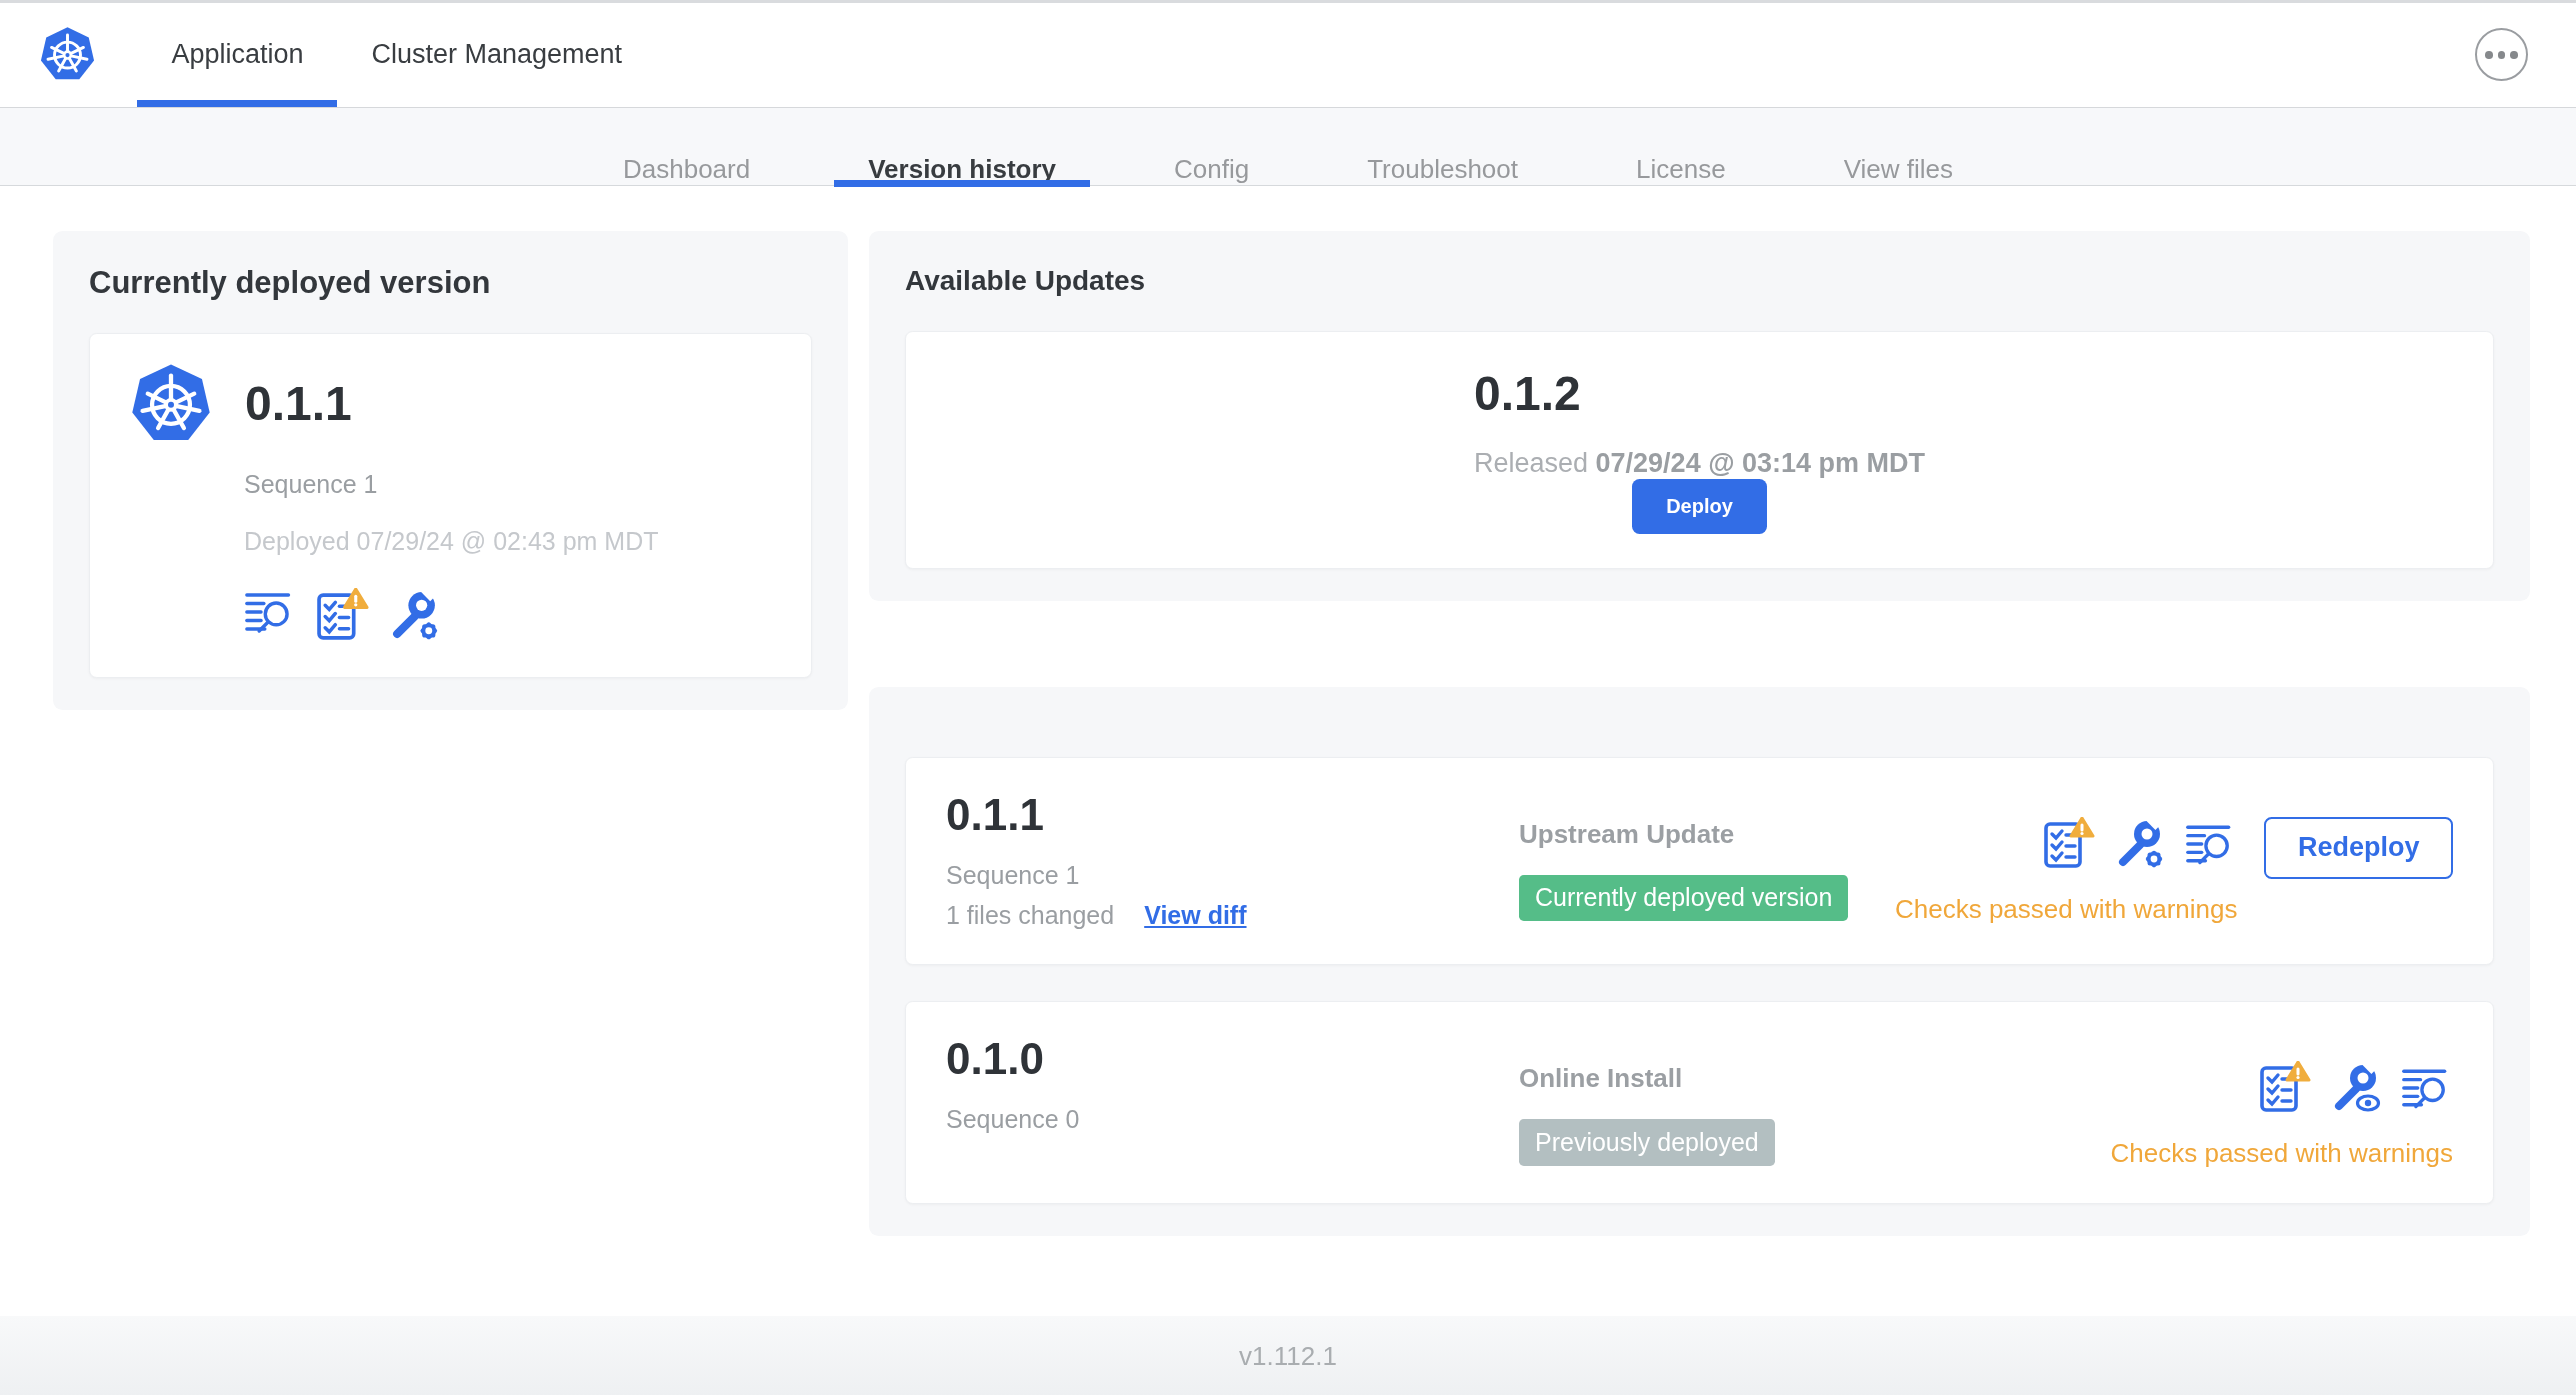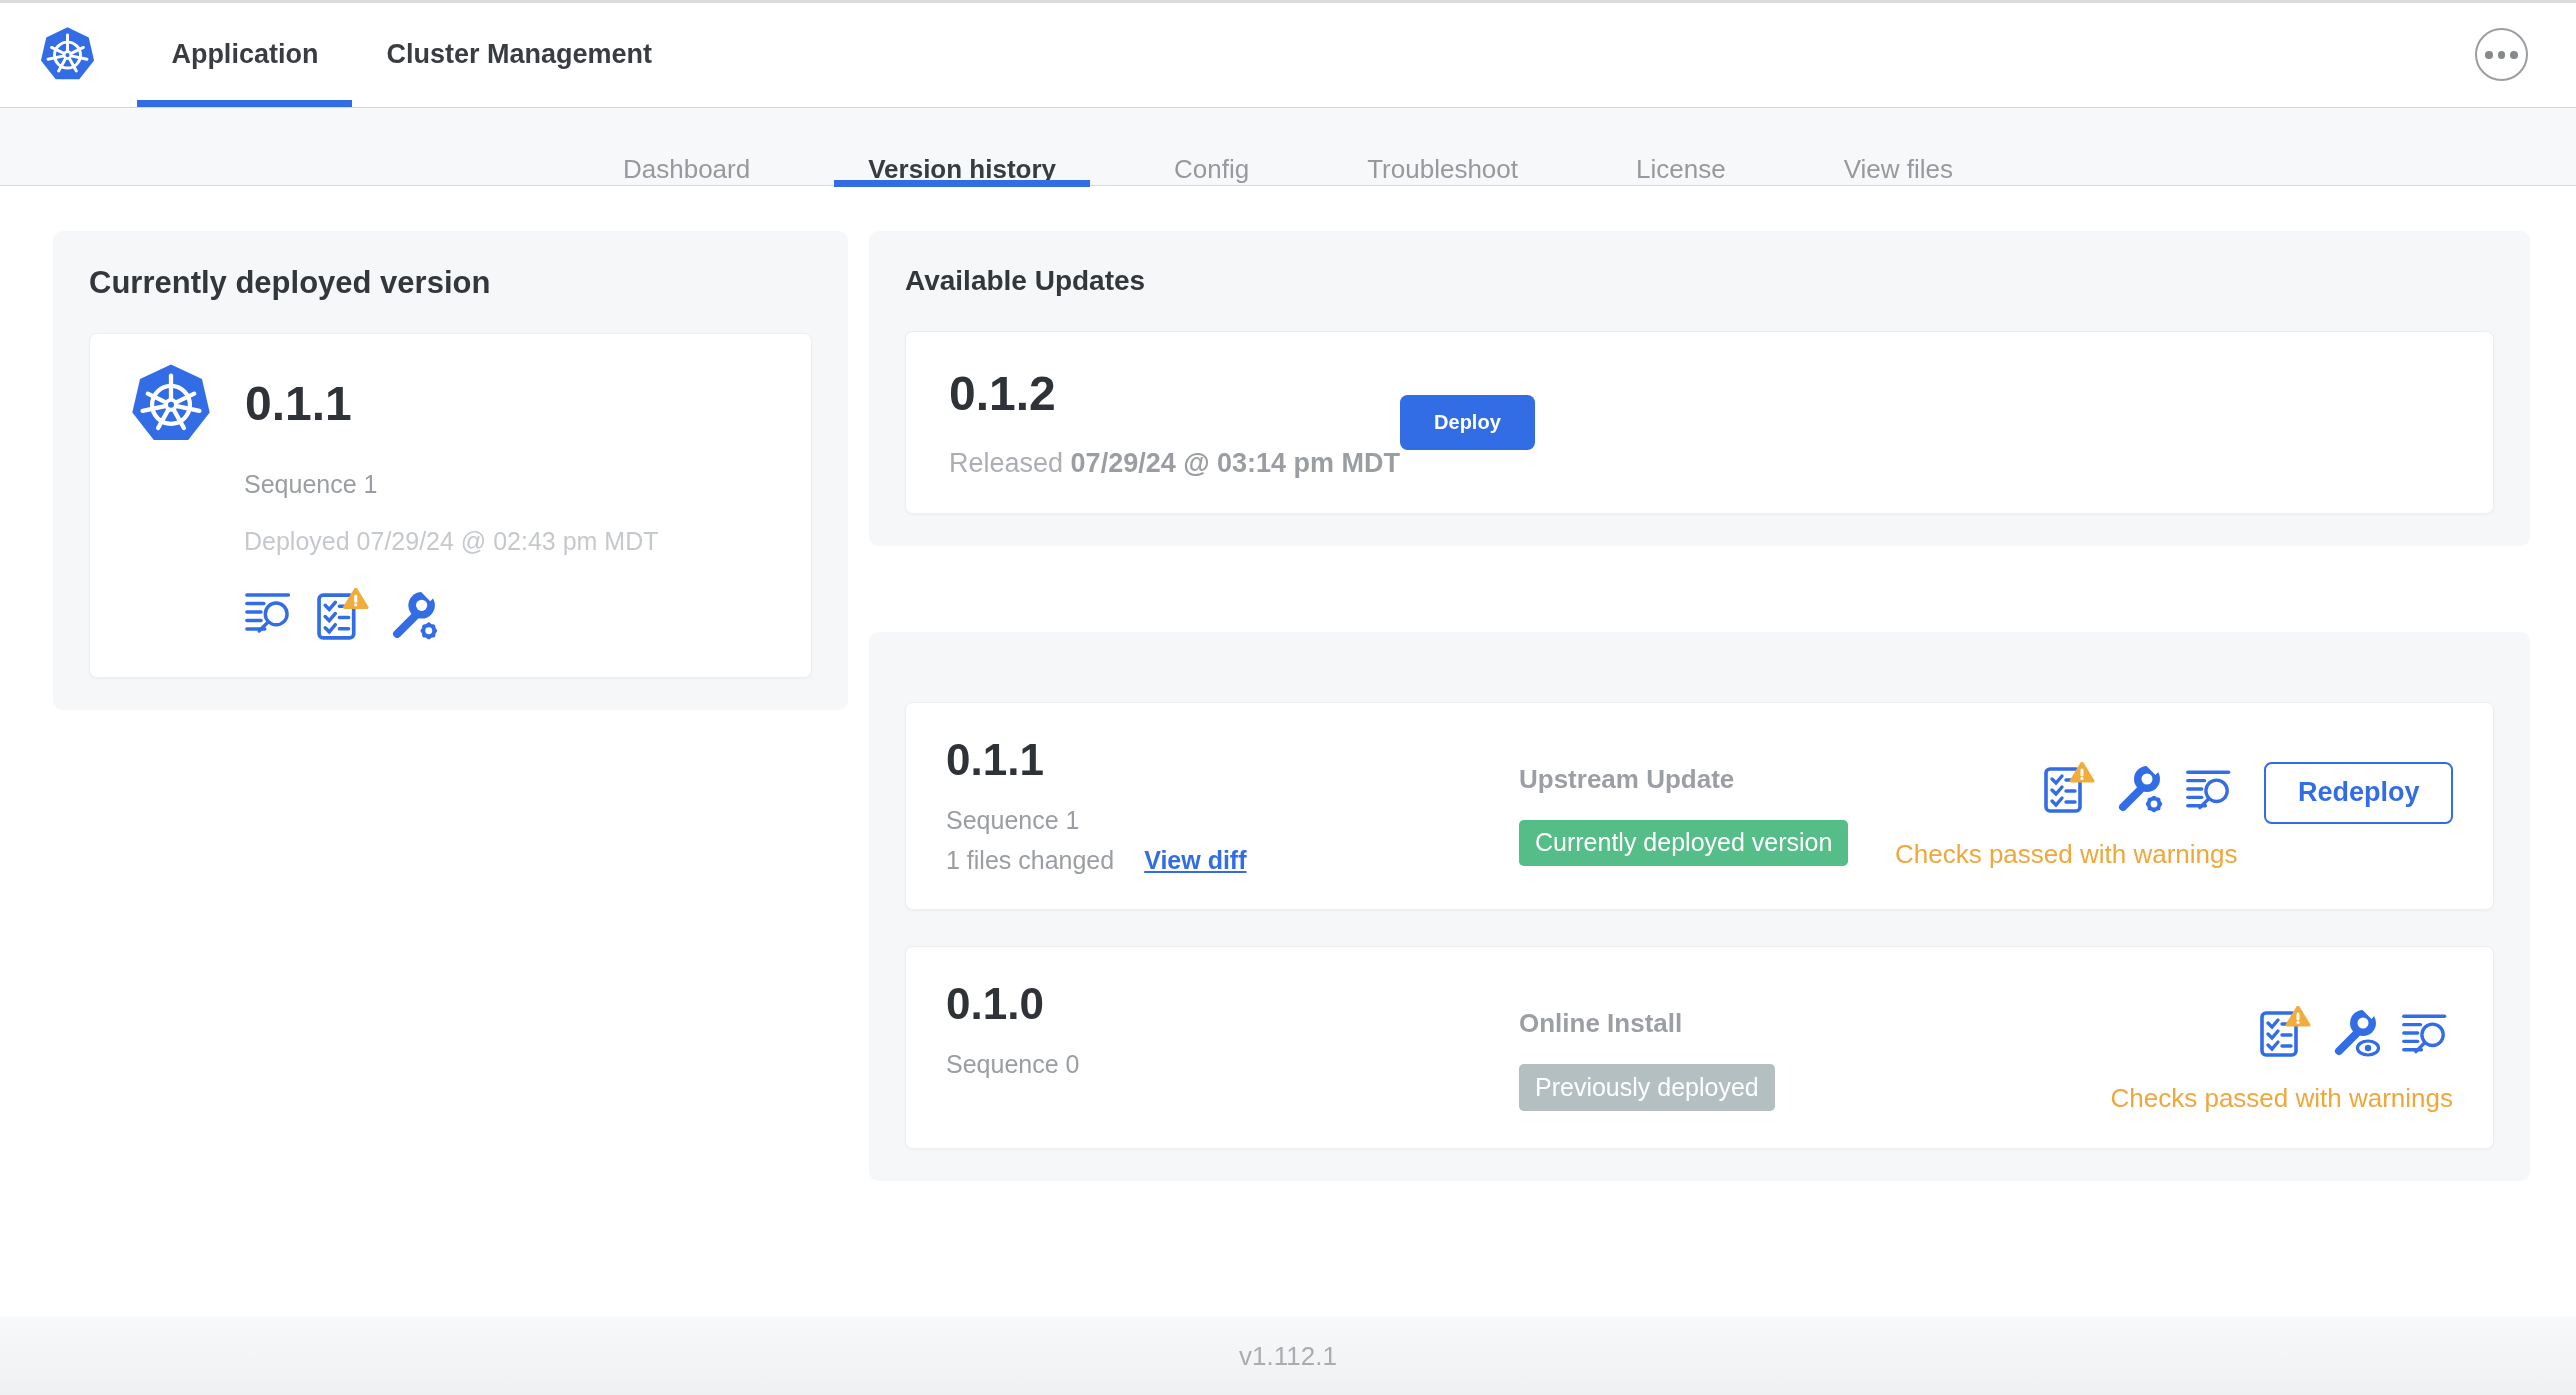--- a/index.html
+++ b/index.html
@@ -20,21 +20,21 @@
     border-bottom: 1px solid #d6d8db;
     display: flex;
     align-items: stretch;
     padding: 0 25px;
   }
   .brand { align-self: center; width: 59px; height: 59px; margin: 0 40px 0 13.4px; display:flex; }
   .app-tab {
     position: relative;
     display: flex; align-items: center;
     padding: 0 34px;
-    font-size: 27px; color: #393d41; font-weight: 700;
+    font-size: 27px; color: #393d41; font-weight: 400;
     cursor: pointer;
   }
   .app-tab.active::after {
     content: ""; position: absolute; left: 0; right: 0; bottom: 0;
     height: 6.7px; background: #326de6;
   }
   .header-spacer { flex: 1; }
   .more-btn {
     align-self: center;
     width: 53px; height: 53px; border-radius: 50%;
@@ -89,21 +89,21 @@
   .cdv-body { margin-left: 116px; }
   .cdv-sequence { margin-top: 23px; font-size: 25px; color: #9a9ea2; }
   .cdv-deployed { margin-top: 28px; font-size: 25px; color: #c5c8cc; }
   .icons-row { display: flex; align-items: flex-end; gap: 19px; }
   .cdv-icons { margin-top: 32px; }
   .ver-icon { width: 53px; height: 53px; display: inline-flex; cursor: pointer; }
 
   
   .au-card { margin-bottom: 86px; }
   .au-card .card-title { margin-bottom: 34px; }
-  .au-panel { padding: 34px 43px; display: flex; align-items: center; justify-content: flex-start; }
+  .au-panel { padding: 34px 43px; display: flex; align-items: center; justify-content: space-between; flex-direction: column; }
   .au-version { font-size: 48px; font-weight: 700; color: #2f3338; }
   .au-released { margin-top: 27px; font-size: 27px; color: #abaeb2; }
   .au-released b { color: #9a9ea2; font-weight: 700; }
   .btn-primary {
     background: #326de6; color: #fff; border: none; border-radius: 7.6px;
     font-family: inherit; font-size: 20px; font-weight: 700;
     padding: 16px 34px; cursor: pointer;
   }
 
   

